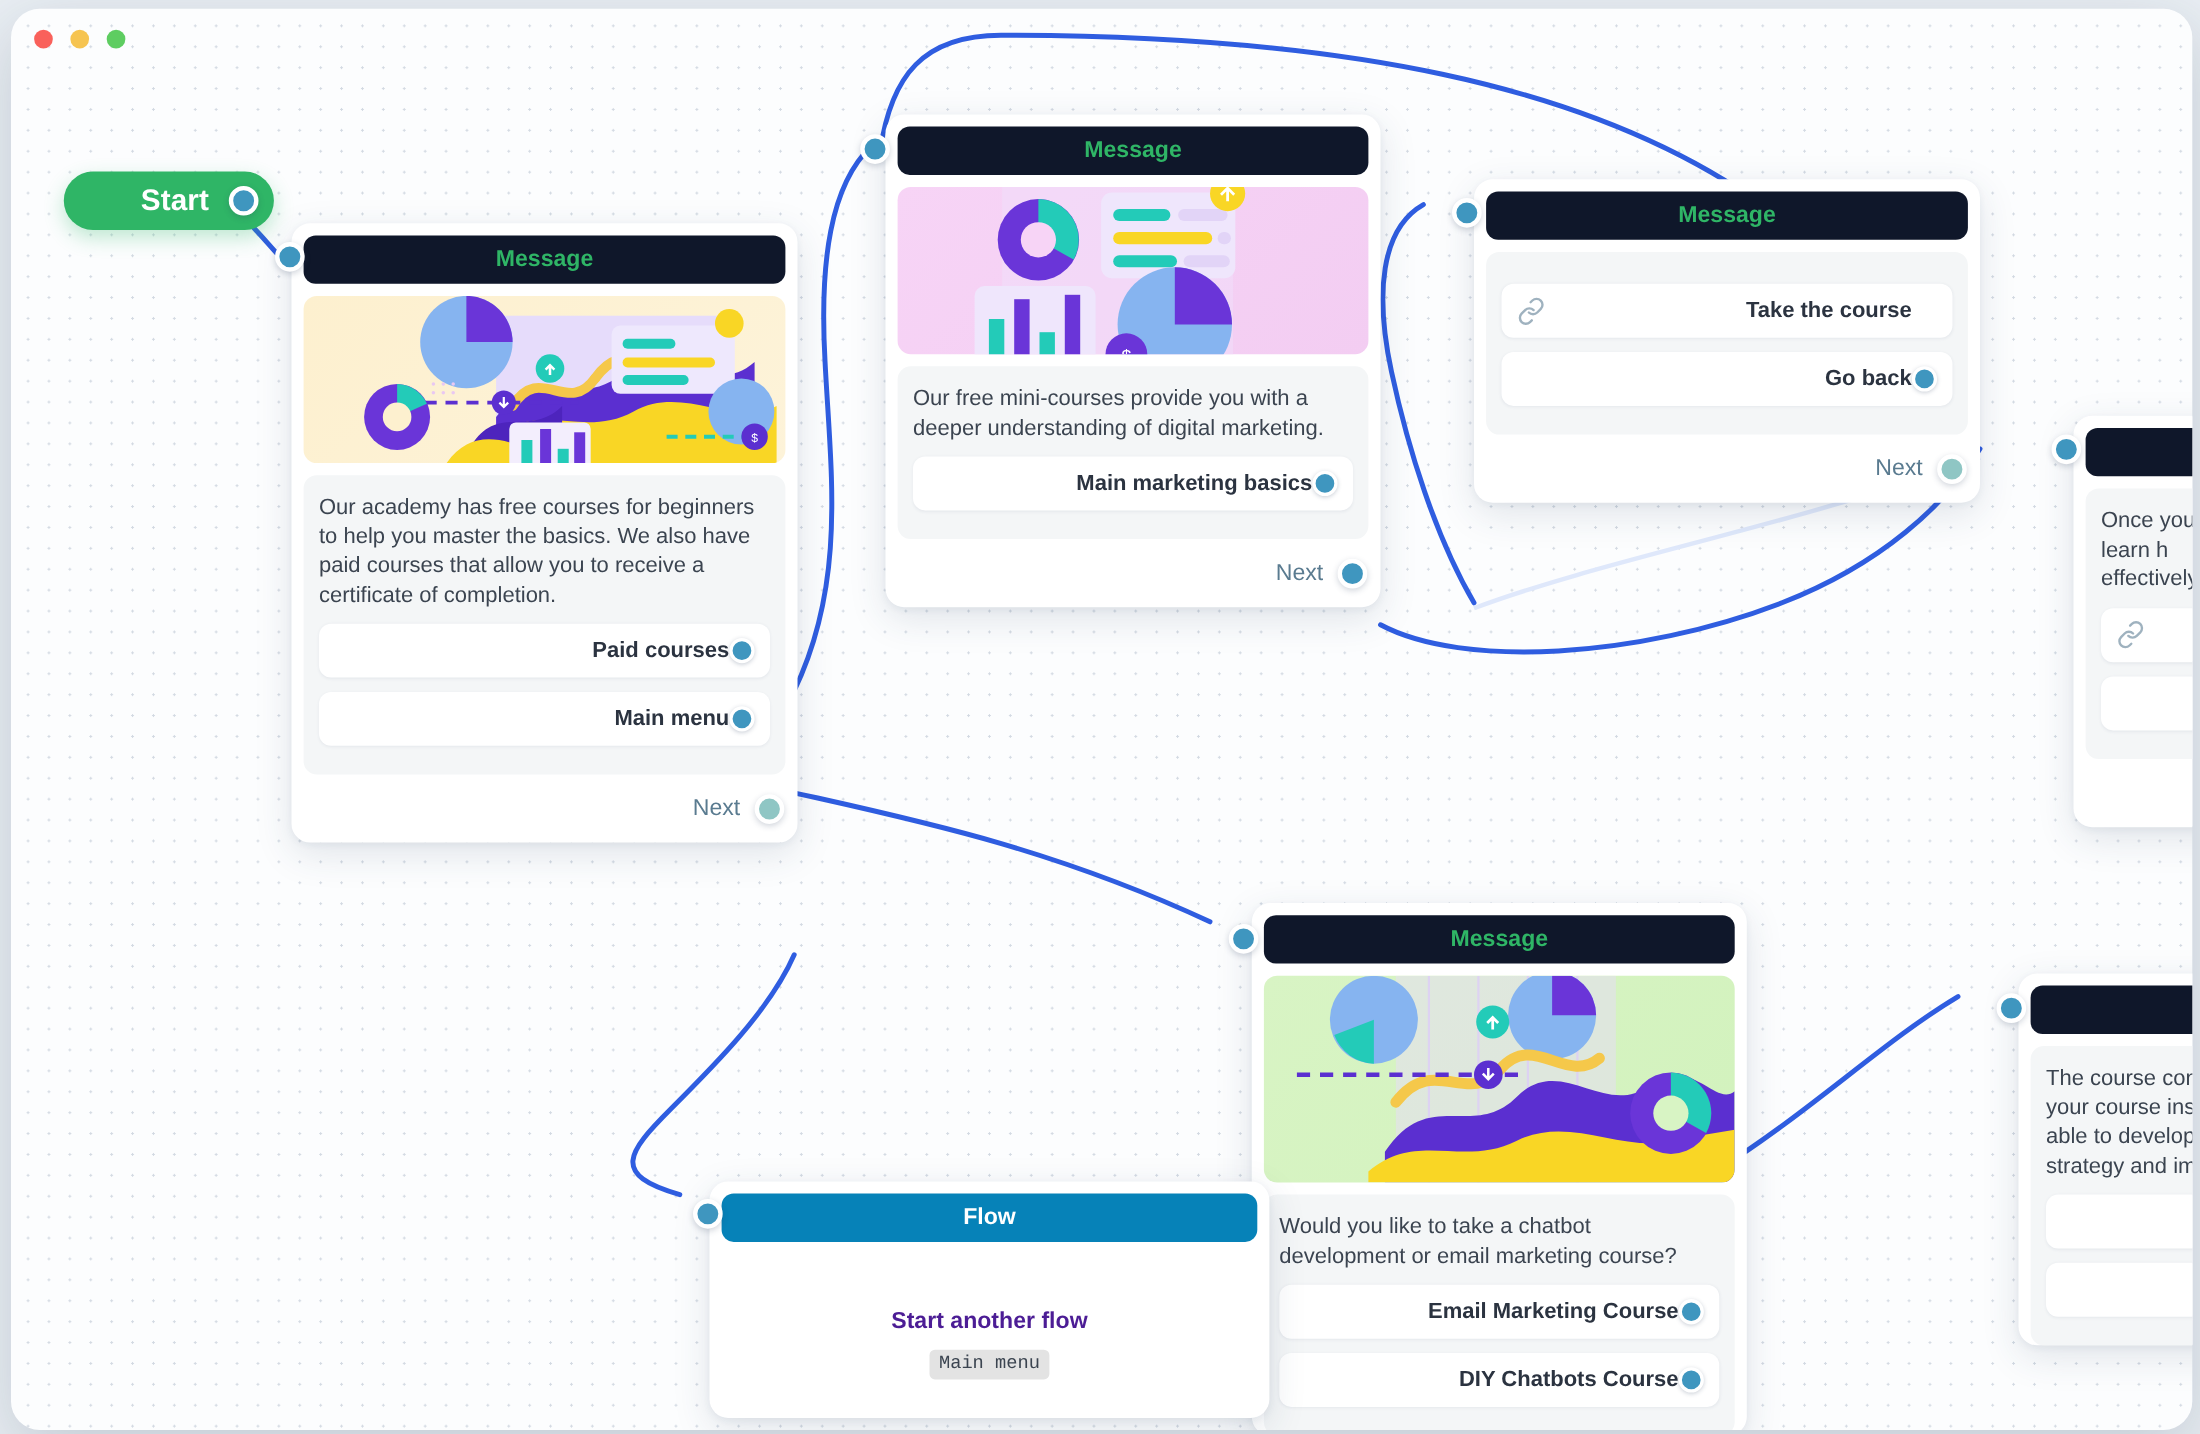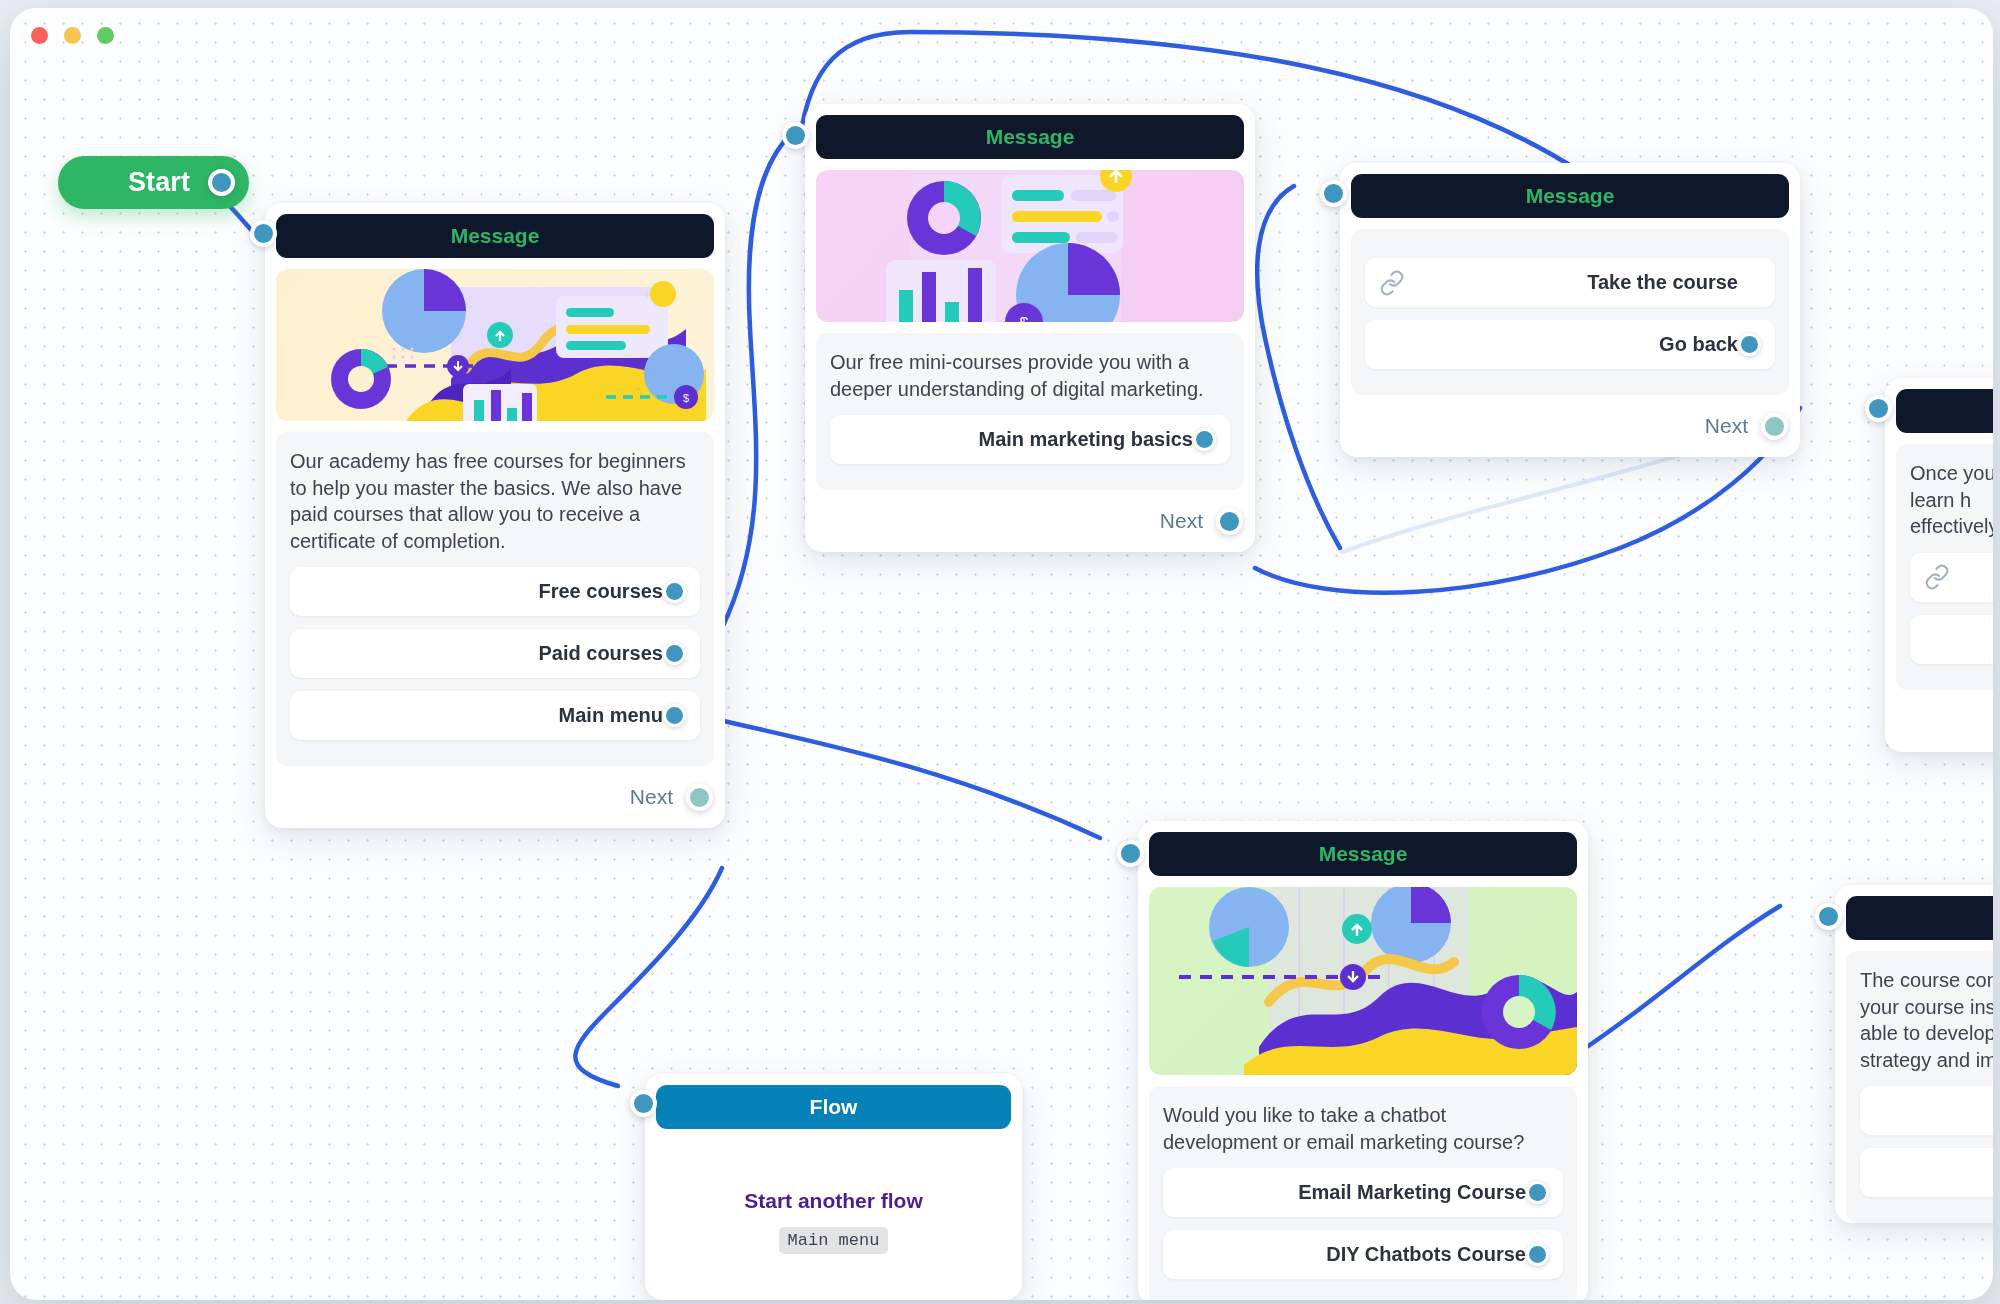--- a/index.html
+++ b/index.html
@@ -219,25 +219,20 @@
               <circle cx="127" cy="80" r="1.6"></circle>
               <circle cx="136" cy="80" r="1.6"></circle>
             <circle cx="118" cy="88" r="1.6"></circle>
               <circle cx="127" cy="88" r="1.6"></circle>
               <circle cx="136" cy="88" r="1.6"></circle>
           </g>
         </svg>
       </div>
       <div class="body-block">
         <div class="body-text">Our academy has free courses for beginners to help you master the basics. We also have paid courses that allow you to receive a certificate of completion.</div>
-        <div class="choice">
-          <span class="spacer"></span>
-          <span class="ctext">Free courses</span>
-          <span class="cport"></span>
-        </div>
         <div class="choice">
           <span class="spacer"></span>
           <span class="ctext">Paid courses</span>
           <span class="cport"></span>
         </div>
         <div class="choice">
           <span class="spacer"></span>
           <span class="ctext">Main menu</span>
           <span class="cport"></span>
         </div>
@@ -413,21 +408,21 @@
         <div class="choice">
           <span class="spacer"></span>
           <span class="ctext">Learn mo</span>
           <span class="spacer"></span>
         </div>
         <div style="height:13px"></div>
       </div>
     </div>
 
     <div class="port" style="position:absolute;left:620px;top:1082px;z-index:22;"></div>
-    <div class="node" style="left:635px; top:1066px; width:377px; padding-bottom:22px;">
+    <div class="node" style="left:635px; top:1066px; width:509px; padding-bottom:11px;">
       <div class="node-head flow">Flow</div>
       <div class="flow-body">
         <div class="flow-title">Start another flow</div>
         <div class="flow-chip">Main menu</div>
       </div>
     </div>
 
   </div>
 </div>
 

